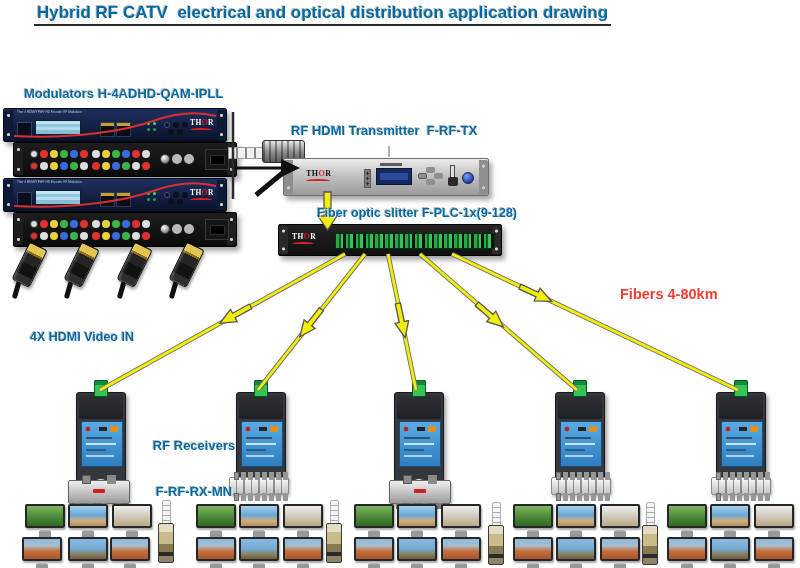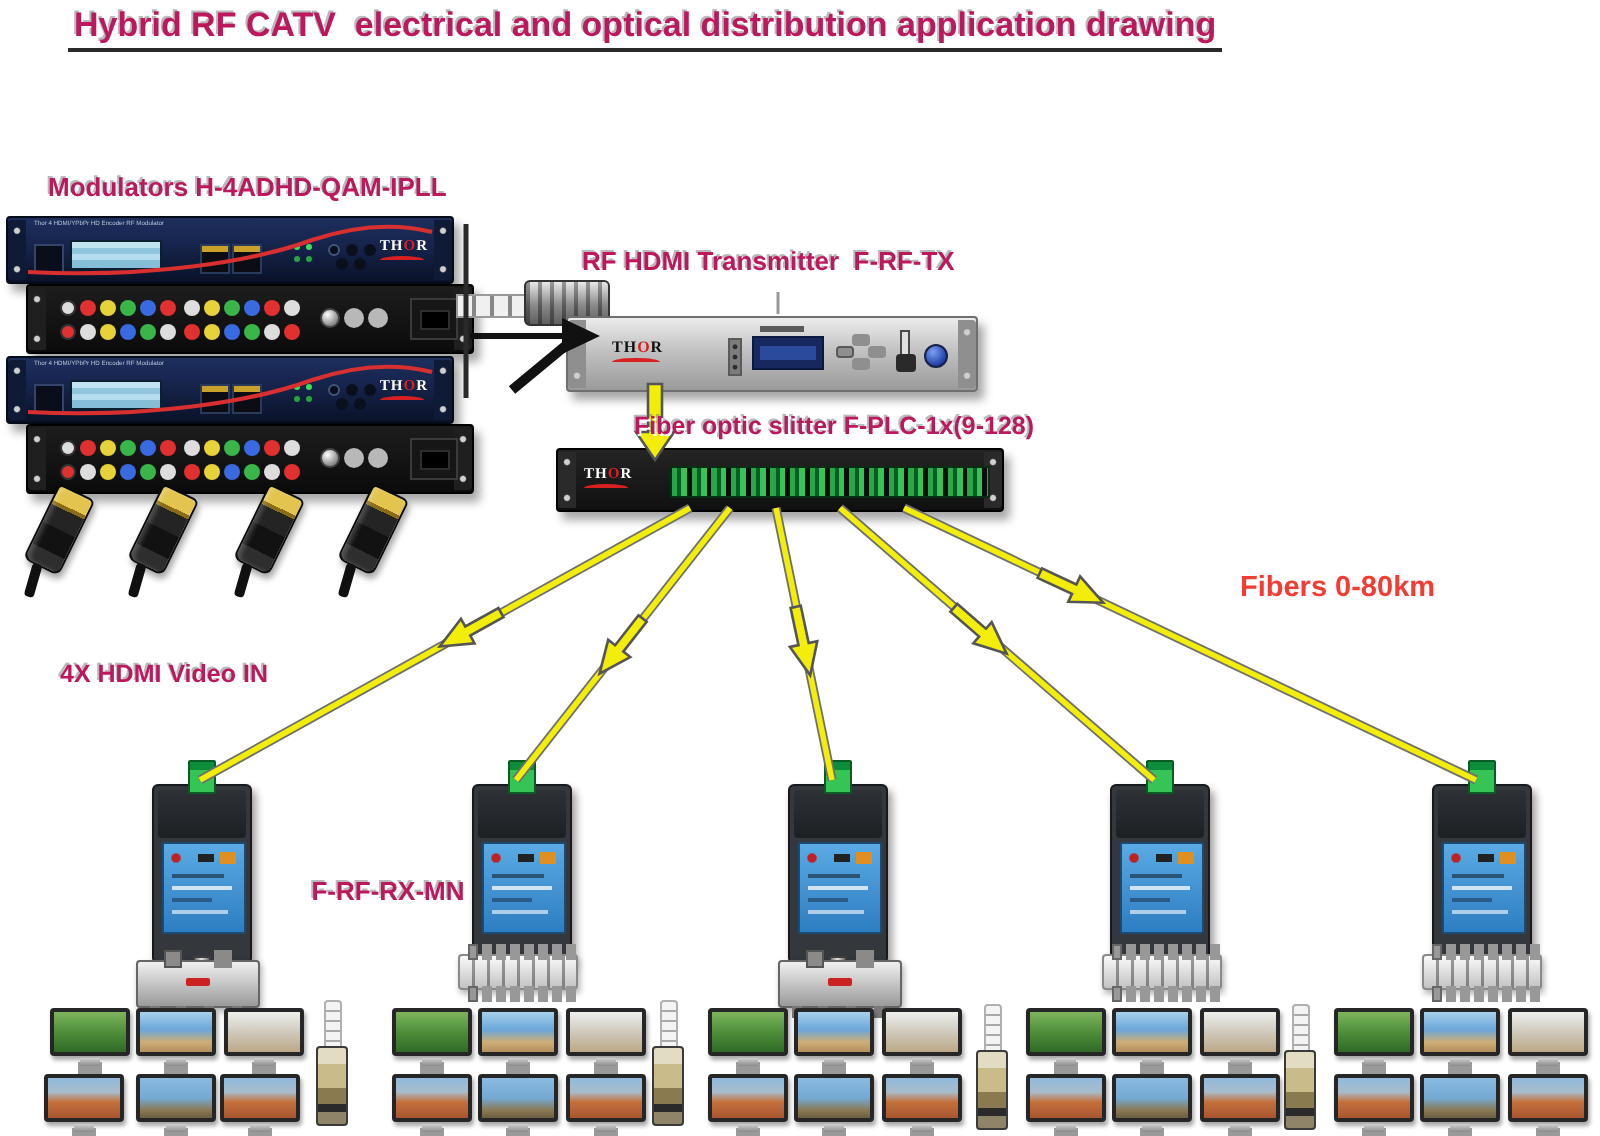--- a/index.html
+++ b/index.html
@@ -2,21 +2,21 @@
 <html><head>
 <meta charset="utf-8">
 <style>
   html,body{margin:0;padding:0;background:#fff;}
   .canvas{position:relative;width:800px;height:568px;background:#fff;overflow:hidden;
           font-family:"Liberation Sans",sans-serif;}
   .abs{position:absolute;}
   i{display:block;position:absolute;font-style:normal;}
 
   
-  .lbl{position:absolute;font-weight:700;color:#be185d;white-space:pre;
+  .lbl{position:absolute;font-weight:700;color:#0369a1;white-space:pre;
        text-shadow:1px 1px 0 rgba(255,255,255,.95),-1px -1px 0 rgba(130,130,130,.55);}
   .title{left:34px;top:3px;font-size:17px;border-bottom:2px solid #2a2a2a;padding:0 3px 1px;}
   .lbl-mod{left:24px;top:86px;font-size:13px;text-align:center;}
   .lbl-tx{left:291px;top:123px;font-size:13px;}
   .lbl-spl{left:317px;top:206px;font-size:12.5px;}
   .lbl-hdmi{left:18px;top:300px;width:128px;text-align:center;font-size:12.5px;line-height:1.2;}
   .lbl-rx{left:128px;top:407px;width:132px;text-align:center;font-size:13px;line-height:1.18;}
   .lbl-fib{left:620px;top:286px;font-size:14.5px;font-weight:700;color:#f53c34;
            text-shadow:0.5px 0.5px 0 rgba(255,255,255,.7);}
 
@@ -162,22 +162,23 @@
 <div class="canvas">
 
   <div class="lbl title z7 abs">Hybrid RF CATV  electrical and optical distribution application drawing</div>
 
   <div class="lbl lbl-mod z7">Modulators H-4ADHD-QAM-IPLL</div>
   <div class="lbl lbl-tx z7">RF HDMI Transmitter  F-RF-TX</div>
   <div class="lbl lbl-spl z7">Fiber optic slitter F-PLC-1x(9-128)</div>
   <div class="lbl lbl-hdmi z7">
     <div>4X HDMI Video IN</div>
   </div>
-  <div class="lbl-fib lbl z7" style="color:#f53c34;">Fibers 0-80km</div>
+  <div class="lbl-fib lbl z7" style="color:#f53c34;">Fibers 4-80km</div>
   <div class="lbl lbl-rx z7">
+    <div>RF Receivers</div>
     <div>F-RF-RX-MN</div>
   </div>
 
   <div class="rack modf" style="left:3px;top:108px;">
     <i class="ear el"></i>
       <i class="ear er"></i>
     <div class="ptext">Thor 4 HDMI/YPbPr HD Encoder RF Modulator</div>
     <i class="lports"></i>
     <i class="lcd"></i>
     <i class="eth" style="left:96px;"></i>

